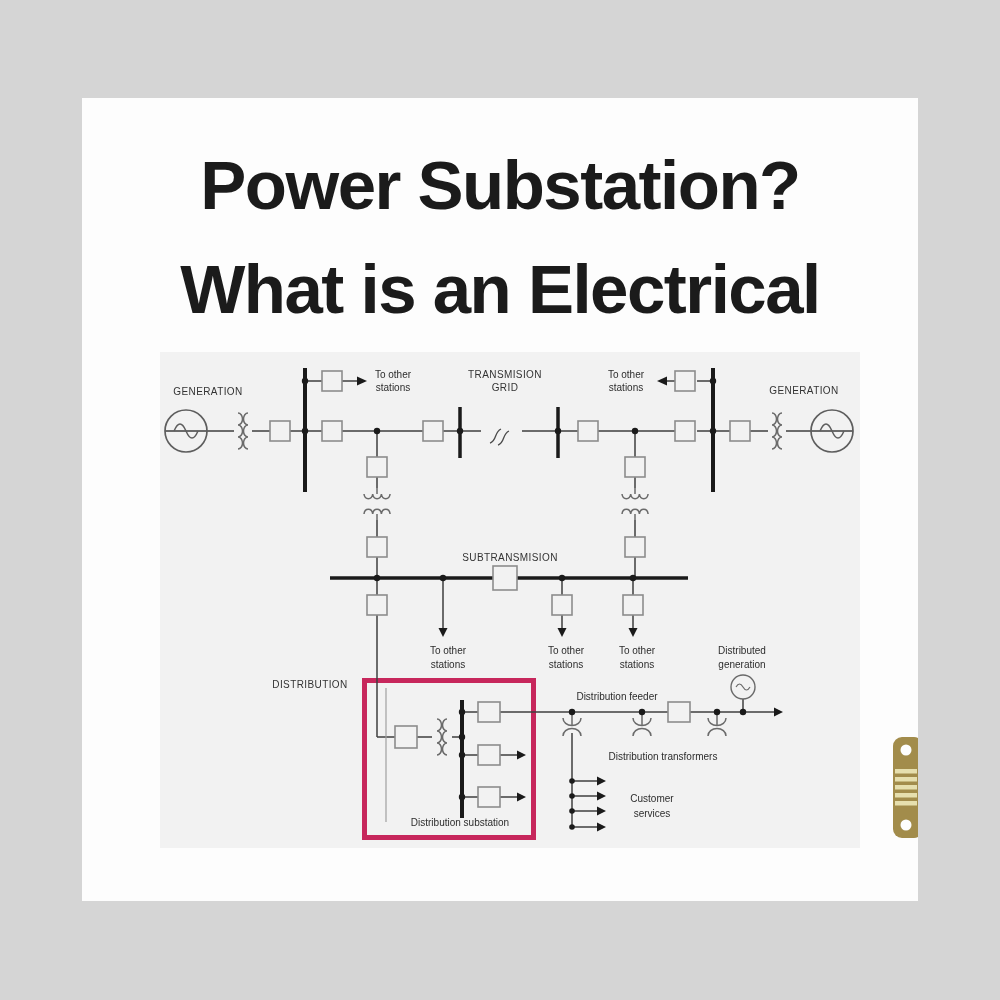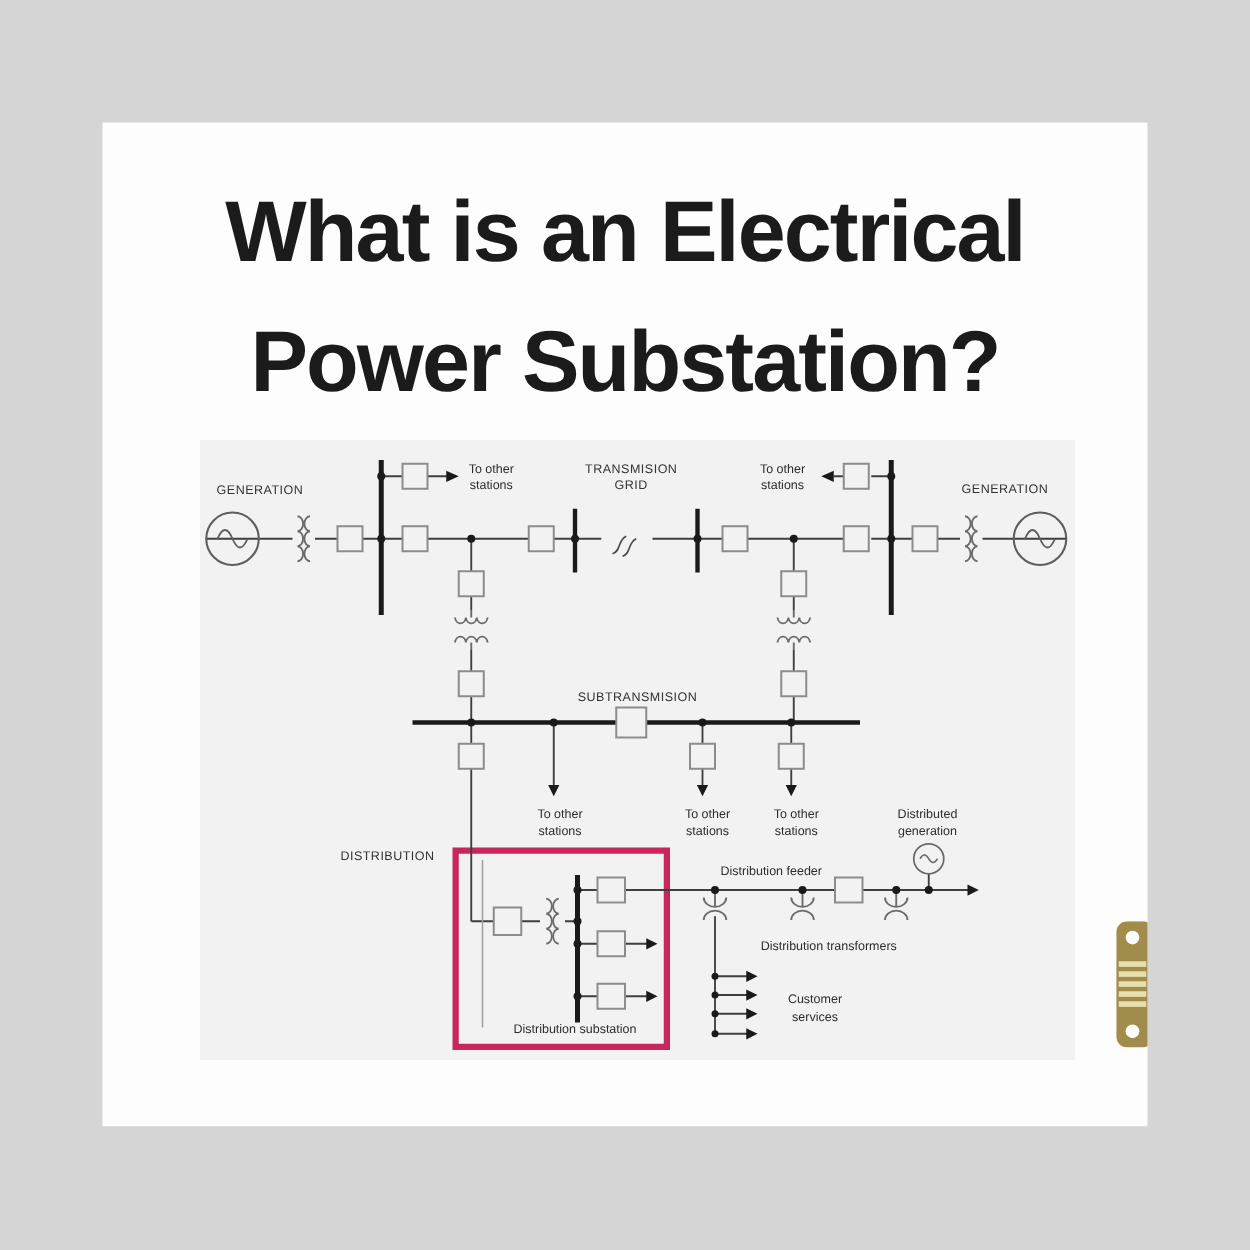--- a/index.html
+++ b/index.html
@@ -29,22 +29,22 @@
   .badge{
     position:absolute;right:-7px;top:639px;width:32px;height:101px;
   }
 </style>
 </head>
 <body>
 
 <div class="card">
 
   <div class="title">
+    <div>Power Substation?</div>
     <div>What is an Electrical</div>
-    <div>Power Substation?</div>
   </div>
 
   <div class="diagram-wrap">
   <svg width="700" height="496" viewBox="0 0 700 496">
     <defs>
       <g id="gen">
         <circle r="21" fill="none" stroke="#5e5e5e" stroke-width="1.7"></circle>
         <path d="M-12,0 q6,-14 12,0 q6,14 12,0" fill="none" stroke="#5e5e5e" stroke-width="1.5"></path>
       </g>
       <g id="dgen">

